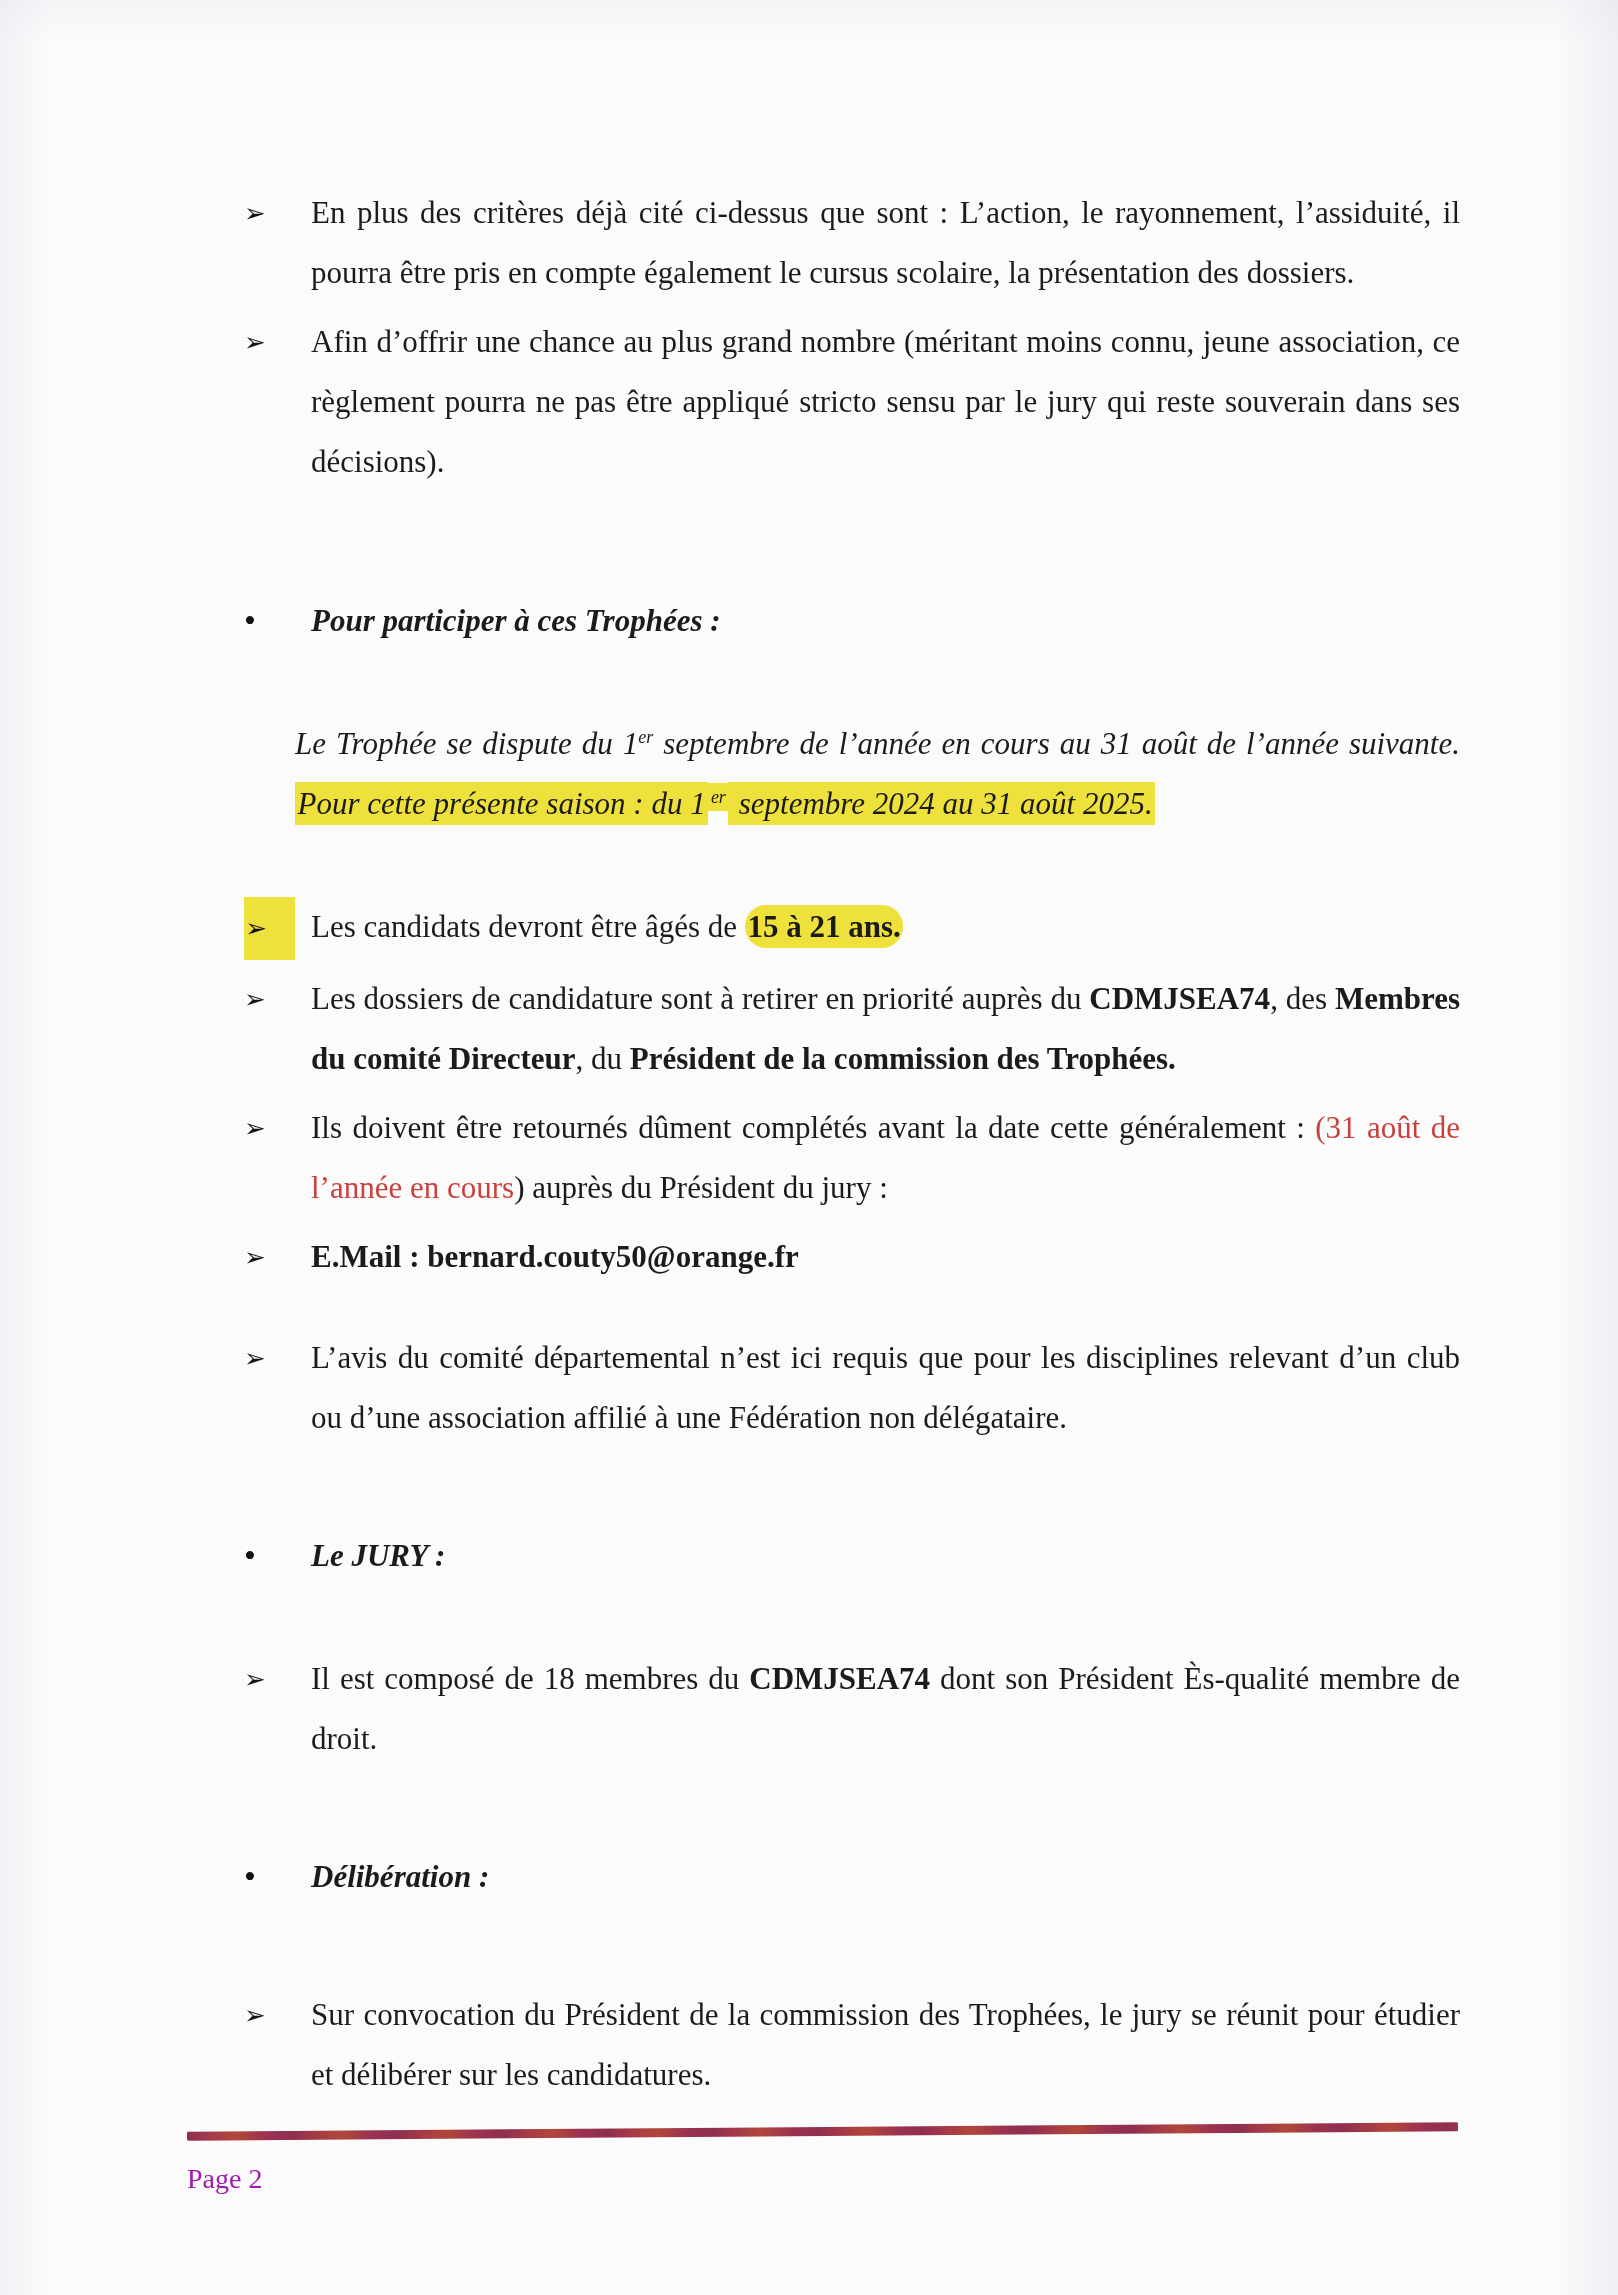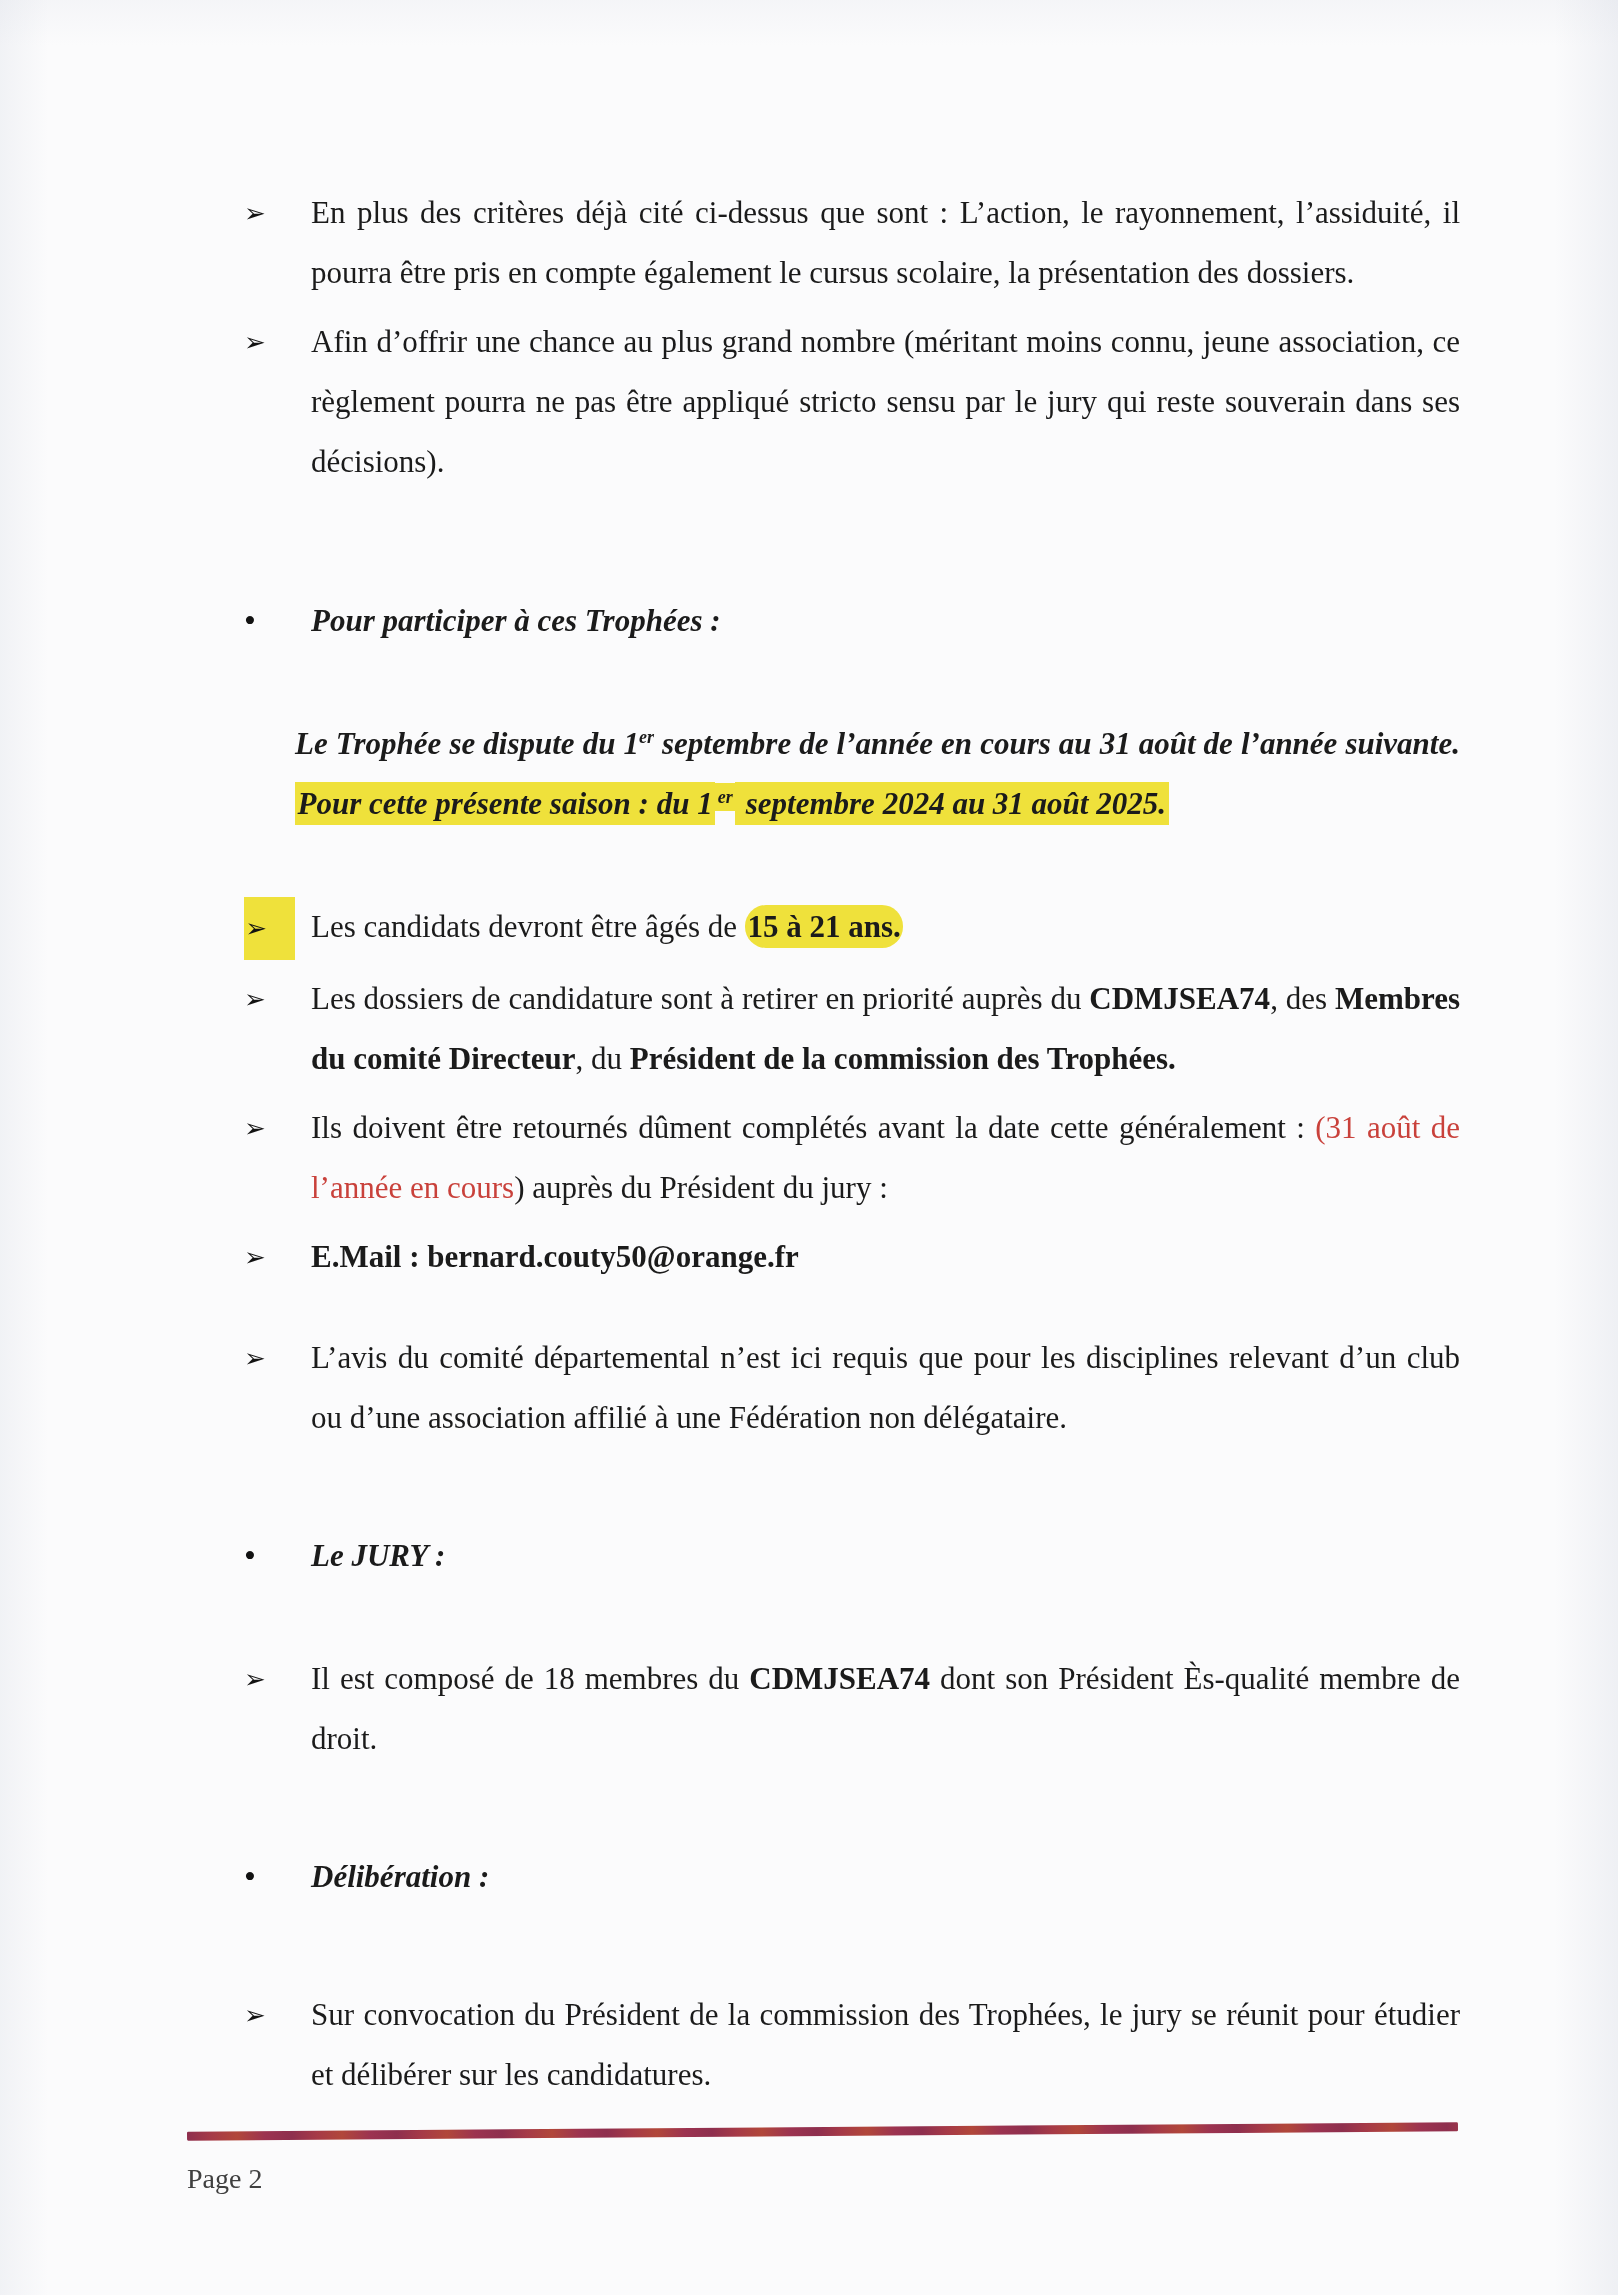--- a/index.html
+++ b/index.html
@@ -56,21 +56,21 @@
     text-align:justify;
     text-align-last:left;
     margin-left:16px;
   }
   .para-indent{
     margin-left:51px;
     text-align:justify;
     text-align-last:left;
   }
   .bold{font-weight:bold;border-radius:21px;}
-  .bolditalic{font-weight:bold;font-style:italic;}
+  .bolditalic{font-weight:normal;font-style:italic;}
   .heading .text{font-weight:bold;font-style:italic;}
   .hl{
     background:var(--hl);
     padding:4px 2.6px;
     box-decoration-break:clone;
     -webkit-box-decoration-break:clone;
   }
   .marker.hl{padding:1.3px 5.3px 1.3px 1.3px;}
   .red{color:var(--red);}
   .sup{
@@ -92,21 +92,21 @@
       repeating-linear-gradient(90deg,
         var(--rule1) 0px, #a63a47 25px, var(--rule2) 50px,
         #9c3350 78px, var(--rule1) 105px);
     transform:rotate(-0.42deg);
     border-radius:1.3px;
   }
   .page-label{
     position:absolute;
     left:187px; top:2163px;
     font-size:28px;
-    color:#404040;
+    color:#a21caf;
   }
 </style>
 </head>
 <body>
 
 <div class="scan-shade"></div>
 
 <div class="content">
 
   <div class="item arrow">

